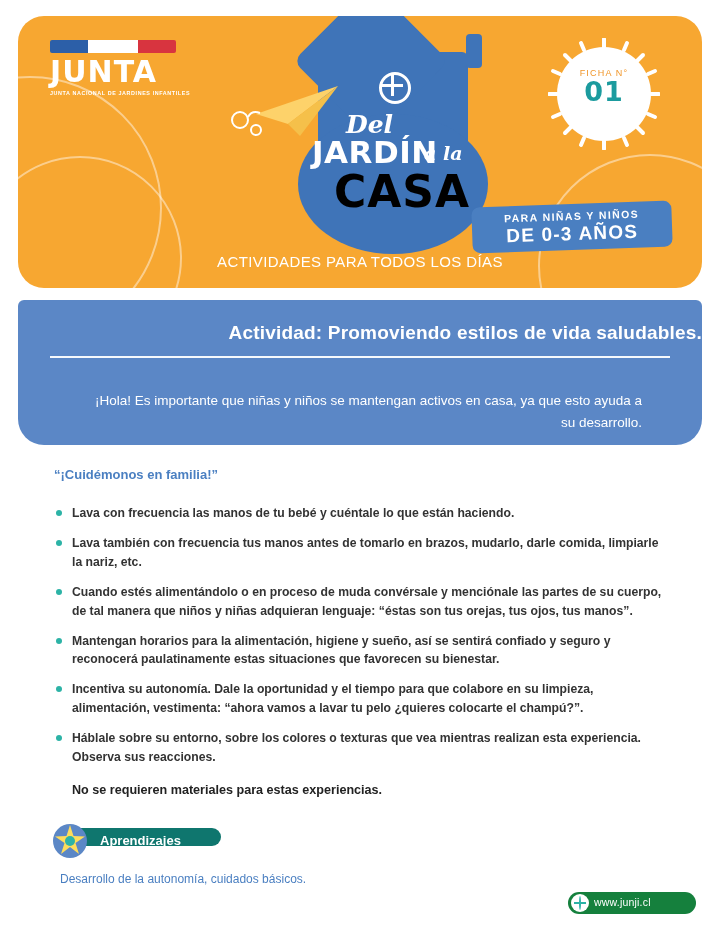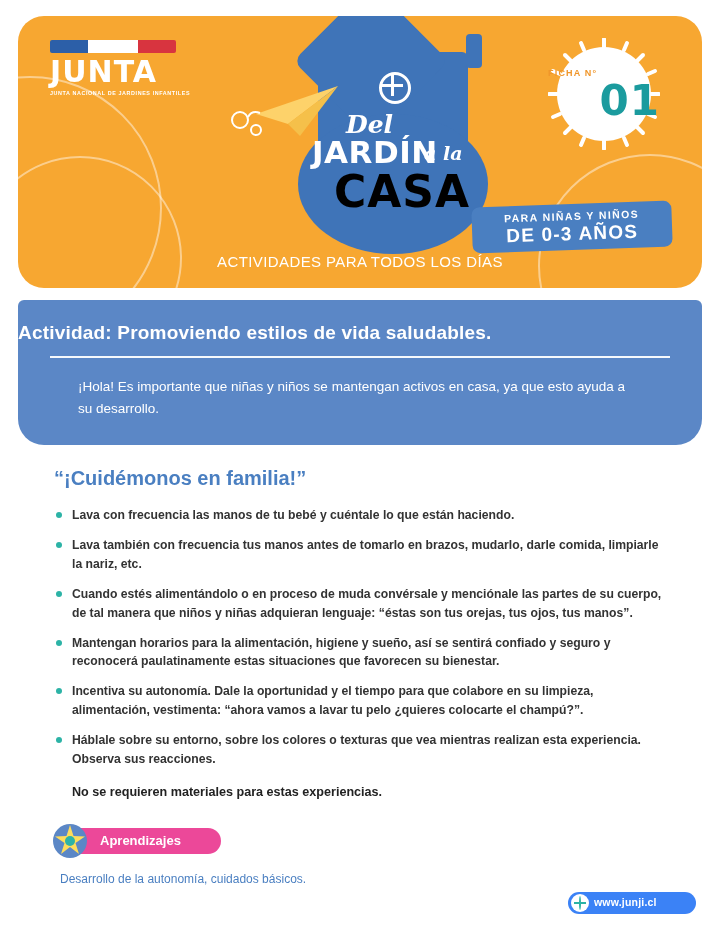--- a/index.html
+++ b/index.html
@@ -76,26 +76,26 @@
   .txt-ala{
     position:absolute;left:148px;top:118px;color:#fff;font-family:"DejaVu Serif",serif;font-style:italic;font-size:19px;font-weight:bold;
   }
   .txt-casa{
     position:absolute;left:58px;top:142px;color:#000000;font-family:"DejaVu Sans",sans-serif;font-weight:bold;font-size:44px;letter-spacing:1px;
   }
 
   
   .ficha{position:absolute;right:42px;top:22px;width:112px;height:112px;}
   .ficha .lbl{
-    position:absolute;left:0;top:30px;width:112px;text-align:left;color:#f0962a;
-    font-size:9px;font-weight:bold;letter-spacing:1.2px;
+    position:absolute;left:0;top:30px;width:112px;text-align:center;color:#f0962a;
+    font-size:9px;font-weight:normal;letter-spacing:1.2px;
   }
   .ficha .num{
-    position:absolute;left:0;top:38px;width:112px;text-align:right;color:#1b9b9e;
-    font-family:"DejaVu Sans",sans-serif;font-weight:bold;font-size:42px;letter-spacing:1px;
+    position:absolute;left:0;top:38px;width:112px;text-align:center;color:#1b9b9e;
+    font-family:"DejaVu Sans",sans-serif;font-weight:bold;font-size:27px;letter-spacing:1px;
   }
 
   
   .edad{
     position:absolute;right:30px;top:188px;width:200px;height:46px;background:#4a7fc1;
     border-radius:8px;color:#fff;text-align:center;
     transform:rotate(-2deg);
   }
   .edad .l1{font-size:10.5px;font-weight:bold;letter-spacing:1.4px;margin-top:6px;}
   .edad .l2{font-size:19px;font-weight:bold;letter-spacing:1.2px;margin-top:1px;}
@@ -103,66 +103,66 @@
   .hdr-foot{
     position:absolute;left:0;bottom:18px;width:100%;text-align:center;color:#ffffff;
     font-size:15px;font-weight:normal;letter-spacing:.4px;
   }
 
   
   .panel{
     position:absolute;left:18px;top:300px;width:684px;height:145px;background:#5b87c6;
     border-bottom-left-radius:26px;border-bottom-right-radius:26px;
     border-top-left-radius:6px;border-top-right-radius:6px;
-    color:#fff;text-align:left;
+    color:#fff;text-align:right;
   }
   .panel .title{
     font-size:19px;font-weight:bold;padding-top:22px;letter-spacing:.2px;
   }
   .panel .rule{
     width:620px;height:2px;background:#ffffff;margin:12px auto 0;opacity:.95;
   }
   .panel .intro{
-    font-size:13.5px;line-height:1.6;padding:18px 60px 0;
+    font-size:13.5px;line-height:1.6;padding:32px 60px 0;
   }
 
   
   .body{position:absolute;left:18px;top:455px;width:684px;}
   .h2{
-    color:#4a7fc1;font-size:20px;font-weight:bold;margin:12px 0 16px 36px;
+    color:#4a7fc1;font-size:13px;font-weight:bold;margin:12px 0 22px 36px;
   }
   ul.tips{list-style:none;margin:0;padding:0 34px 0 38px;font-weight:bold;}
   ul.tips li{
     position:relative;padding-left:16px;margin-bottom:11px;
     font-size:12.2px;line-height:1.55;color:#333;
   }
   ul.tips li:before{
     content:"";position:absolute;left:0;top:6px;width:6px;height:6px;border-radius:50%;background:#2cb3a6;
   }
   .nomat{
     margin:16px 0 0 54px;font-size:12.6px;font-weight:bold;color:#222;
   }
 
   
   .learn{
-    position:absolute;left:56px;top:828px;width:165px;height:26px;background:#ec4899;border-radius:13px;
+    position:absolute;left:56px;top:828px;width:165px;height:18px;background:#0f766e;border-radius:13px;
   }
   .learn .txt{
     position:absolute;left:44px;top:5px;color:#fff;font-size:13px;font-weight:bold;
   }
   .star{
     position:absolute;left:-6px;top:-7px;width:40px;height:40px;
   }
   .learn-text{
     position:absolute;left:60px;top:872px;font-size:12px;color:#4a7fc1;
   }
 
   
   .webpill{
-    position:absolute;right:24px;bottom:18px;width:128px;height:22px;background:#3b82f6;border-radius:11px;font-weight:bold;
+    position:absolute;right:24px;bottom:18px;width:128px;height:22px;background:#15803d;border-radius:11px;
   }
   .webpill .globe{
     position:absolute;left:3px;top:2px;width:18px;height:18px;border-radius:50%;background:#ffffff;
   }
   .webpill .globe:before{
     content:"";position:absolute;left:3px;top:8px;width:12px;height:2px;background:#2cb3a6;
   }
   .webpill .globe:after{
     content:"";position:absolute;left:8px;top:2px;width:2px;height:14px;background:#2cb3a6;border-radius:50%;
   }

